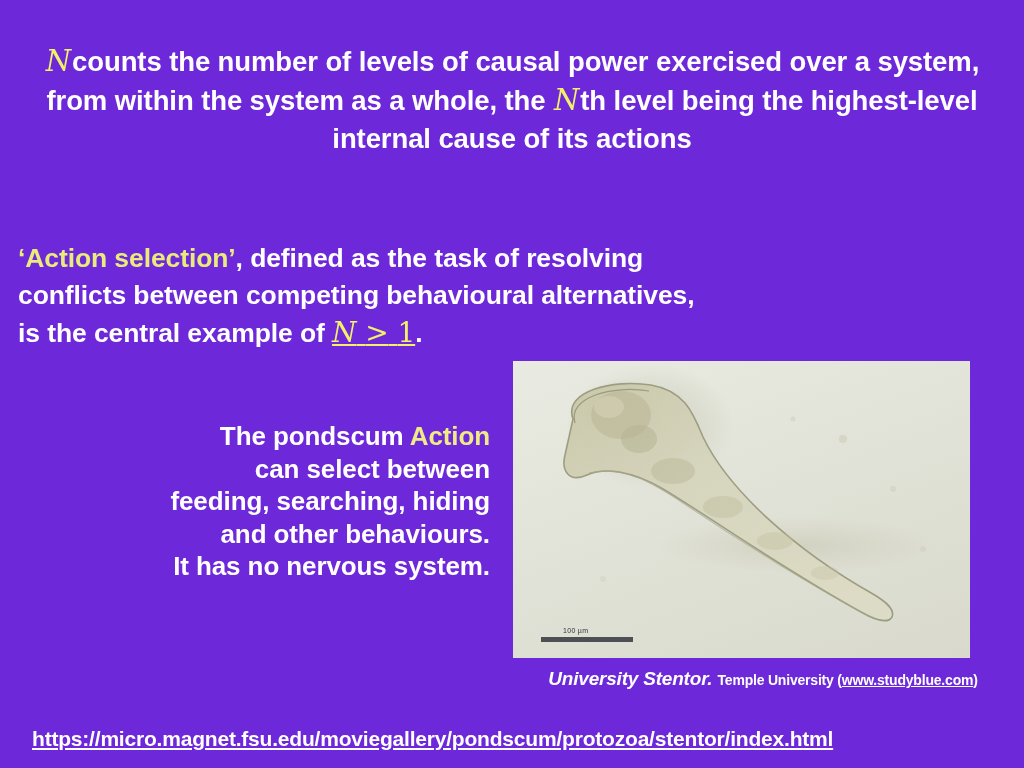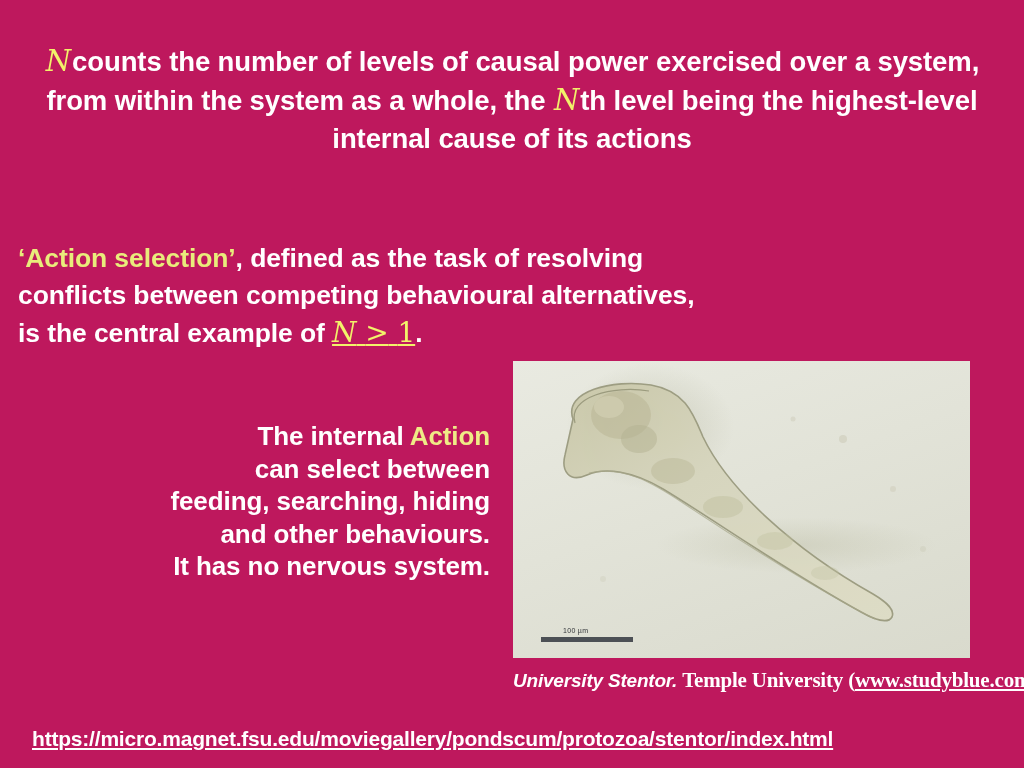--- a/index.html
+++ b/index.html
@@ -11,21 +11,21 @@
     width: 1024px;
     height: 768px;
     overflow: hidden;
     font-family: "Liberation Sans", sans-serif;
     color: #ffffff;
     position: relative;
   }
   .slide {
     position: absolute;
     inset: 0;
-    background: #be185d;
+    background: #6d28d9;
   }
 
   
   .para1 {
     position: absolute;
     top: 42px;
     left: 14px;
     width: 996px;
     text-align: center;
     font-size: 27.5px;
@@ -139,24 +139,23 @@
     width: 500px;
     text-align: center;
     font-size: 19px;
     font-weight: 700;
     font-style: italic;
     color: #ffffff;
     letter-spacing: -0.2px;
     white-space: nowrap;
   }
   .caption .src {
-    font-size: 21px;
+    font-size: 14px;
     font-style: normal;
     font-weight: 700;
-    font-family: Liberation Serif, serif;
   }
   .caption .link {
     text-decoration: underline;
     color: #ffffff;
   }
 
   
   .footer-url {
     position: absolute;
     left: 32px;
@@ -176,21 +175,21 @@
   <div class="para1">
     <span class="mathN">N</span><span>counts the number of levels of causal power exercised over a system, from within the system as a whole, the</span> <span class="mathN">N</span><span>th level being the highest-level internal cause of its actions</span>
   </div>
 
   <div class="para2">
     <span class="accent">‘Action selection’</span><span>, defined as the task of resolving conflicts between competing behavioural alternatives, is the central example of</span>
     <span class="mathExpr"><span>N</span> <span class="op">&gt;</span> <span class="op">1</span></span><span>.</span>
   </div>
 
   <div class="para3">
-    <span>The internal </span><span class="hl">Action</span><br>
+    <span>The pondscum </span><span class="hl">Action</span><br>
     <span>can select between</span><br>
     <span>feeding, searching, hiding</span><br>
     <span>and other behaviours.</span><br>
     <span>It has no nervous system.</span>
   </div>
 
   <div class="figure">
     <div class="micro"></div>
     <div class="cell-body">
       <svg width="400" height="255" viewBox="0 0 400 255" xmlns="http://www.w3.org/2000/svg">

